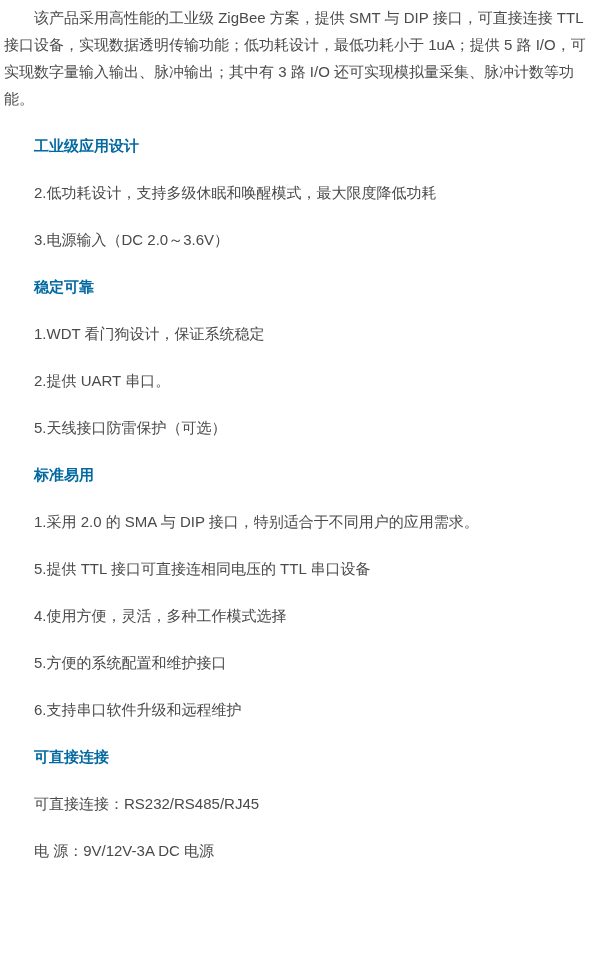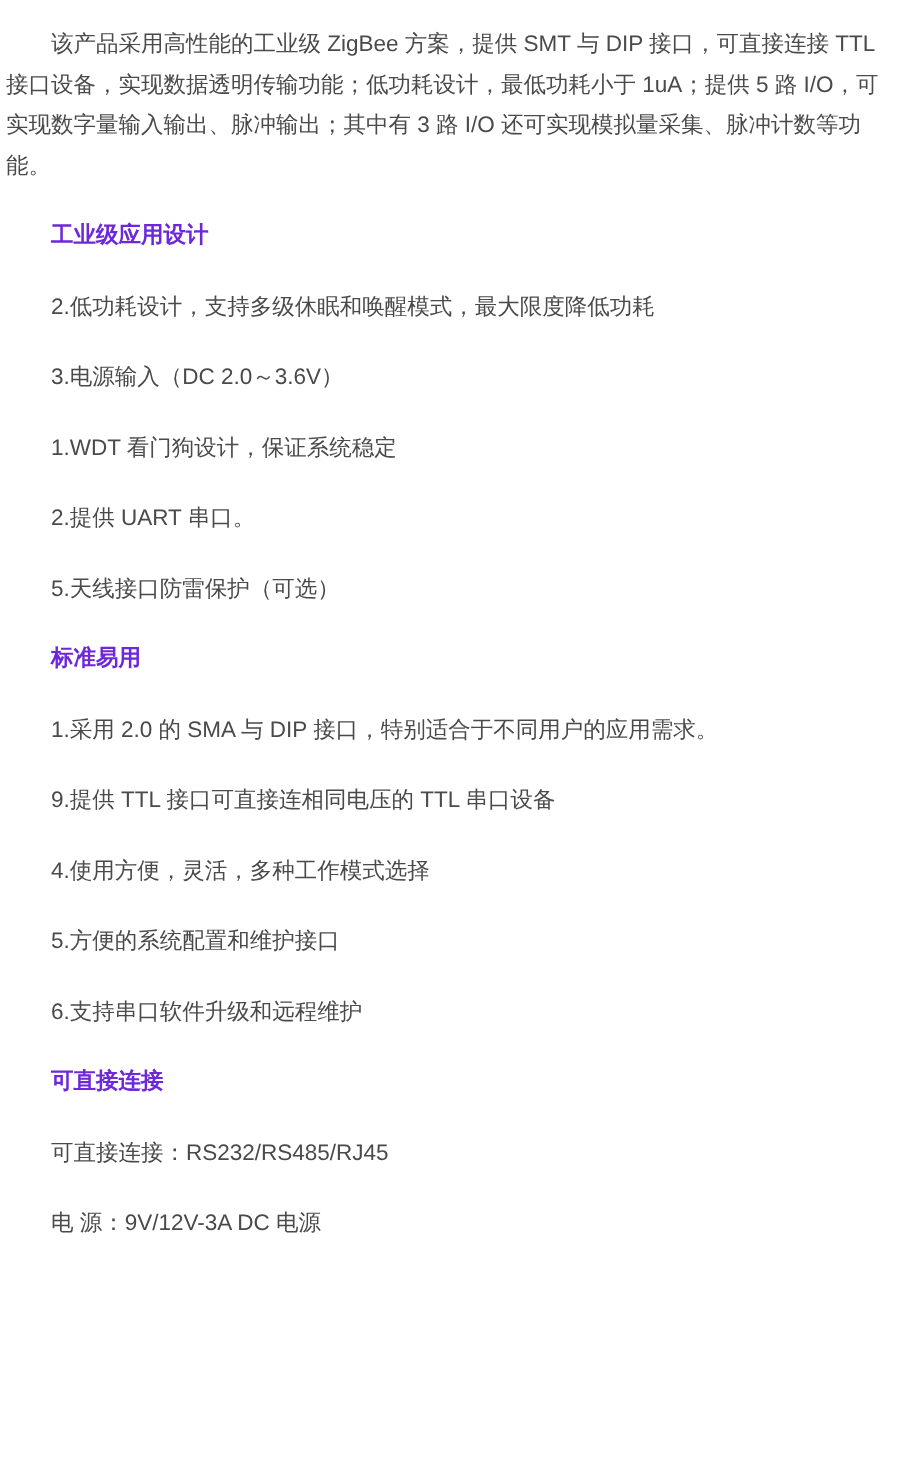--- a/index.html
+++ b/index.html
@@ -8,49 +8,49 @@
     height: 973px;
     box-sizing: border-box;
     background: #ffffff;
     padding: 4px 4px 0 4px;
     font-family: "Liberation Sans", "DejaVu Sans", sans-serif;
     font-size: 15px;
     color: #4a4a4a;
     overflow: hidden;
   }
   .doc p {
-    margin: 12px 0 20px 0;
+    margin: 0 0 20px 0;
     line-height: 27px;
     text-indent: 2em;
     white-space: normal;
   }
   .doc p.heading {
     font-weight: bold;
-    color: #6d28d9;
-    font-family: Liberation Serif, serif;
+    color: #0369a1;
   }
 </style>
 </head>
 <body>
 
 <div class="doc">
 
   <p>该产品采用高性能的工业级 ZigBee 方案，提供 SMT 与 DIP 接口，可直接连接 TTL 接口设备，实现数据透明传输功能；低功耗设计，最低功耗小于 1uA；提供 5 路 I/O，可实现数字量输入输出、脉冲输出；其中有 3 路 I/O 还可实现模拟量采集、脉冲计数等功能。</p>
 
   <p class="heading">工业级应用设计</p>
   <p>2.低功耗设计，支持多级休眠和唤醒模式，最大限度降低功耗</p>
   <p>3.电源输入（DC 2.0～3.6V）</p>
 
+  <p class="heading">稳定可靠</p>
   <p>1.WDT 看门狗设计，保证系统稳定</p>
   <p>2.提供 UART 串口。</p>
   <p>5.天线接口防雷保护（可选）</p>
 
   <p class="heading">标准易用</p>
   <p>1.采用 2.0 的 SMA 与 DIP 接口，特别适合于不同用户的应用需求。</p>
-  <p>9.提供 TTL 接口可直接连相同电压的 TTL 串口设备</p>
+  <p>5.提供 TTL 接口可直接连相同电压的 TTL 串口设备</p>
   <p>4.使用方便，灵活，多种工作模式选择</p>
   <p>5.方便的系统配置和维护接口</p>
   <p>6.支持串口软件升级和远程维护</p>
 
   <p class="heading">可直接连接</p>
   <p>可直接连接：RS232/RS485/RJ45</p>
   <p>电 源：9V/12V-3A DC 电源</p>
 
 </div>
 

